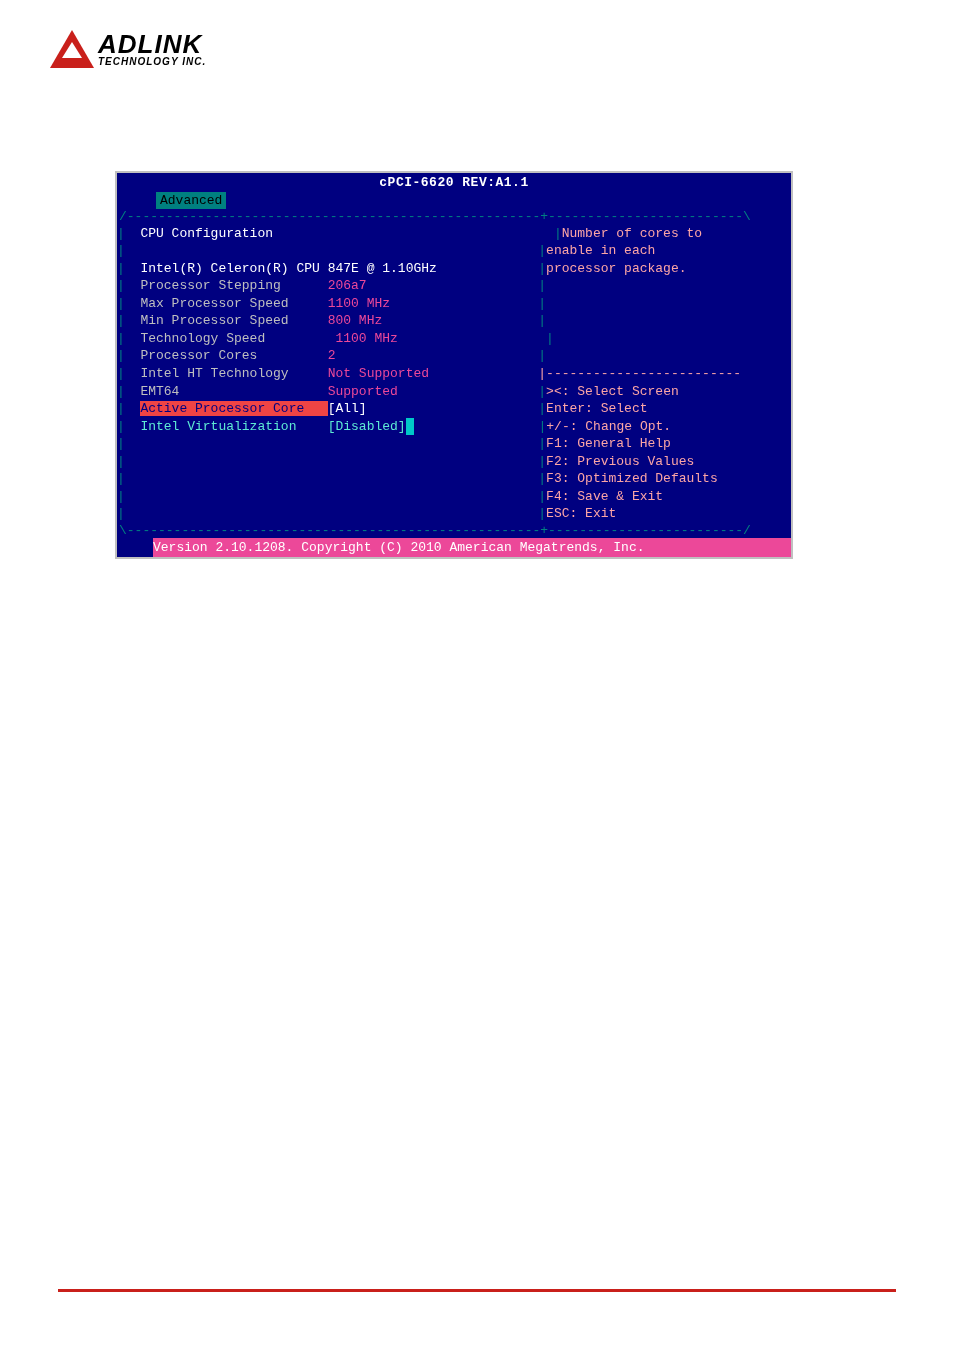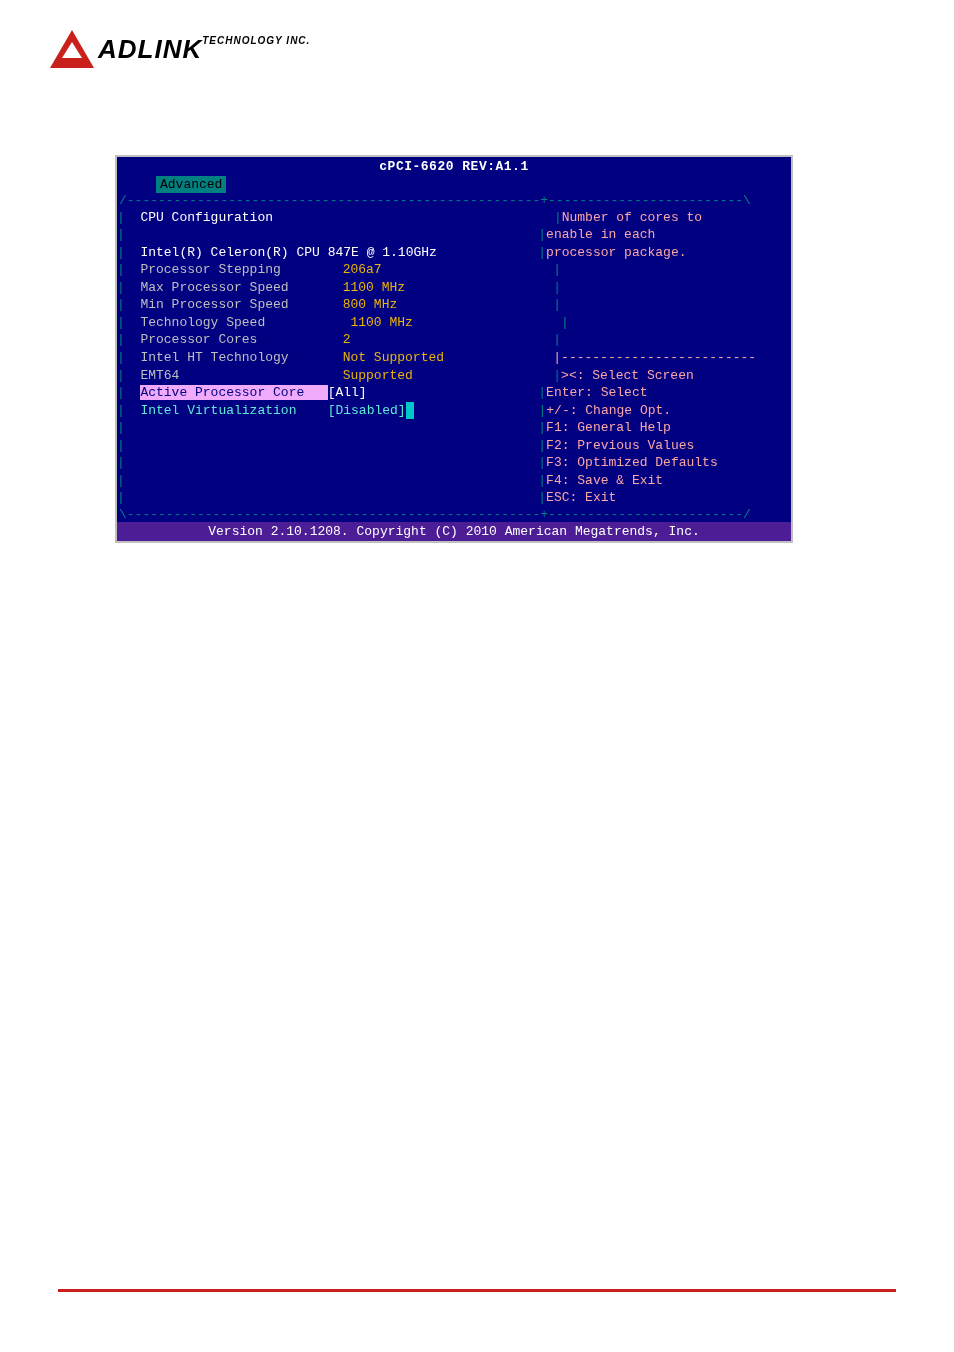--- a/index.html
+++ b/index.html
@@ -30,38 +30,38 @@
     content: "";
     position: absolute;
     top: 12px;
     left: -10px;
     width: 0;
     height: 0;
     border-left: 10px solid transparent;
     border-right: 10px solid transparent;
     border-bottom: 16px solid #ffffff;
   }
-  .logo-text-wrap { display: flex; flex-direction: row; line-height: 1; }
+  .logo-text-wrap { display: flex; flex-direction: column; line-height: 1; }
   .logo-text-main {
     font-weight: 900;
     font-size: 26px;
     letter-spacing: 1px;
     color: #000000;
     font-style: italic;
   }
   .logo-text-sub {
     font-weight: 700;
     font-size: 10px;
     letter-spacing: 1px;
     color: #000000;
     font-style: italic;
   }
   .bios-window {
     position: absolute;
-    top: 155px;
+    top: 171px;
     left: 115px;
     width: 678px;
     background: #000080;
     font-family: "Courier New", monospace;
     font-size: 13px;
     color: #ffffff;
     border: 2px solid #c0c0c0;
   }
   .bios-title {
     text-align: center;
@@ -87,32 +87,33 @@
     line-height: 1.2;
     padding: 0 2px;
   }
   .bios-line {
     color: #008080;
     white-space: pre;
     line-height: 1.35;
   }
   .bios-line .pipe { color: #008080; }
   .bios-line .label { color: #bfbfbf; }
-  .bios-line .value { color: #eab308; margin-left: 15px; }
+  .bios-line .value { color: #ec4899; }
   .bios-line .heading { color: #ffffff; }
   .bios-line .help { color: #fca5a5; }
-  .bios-line .sel-label { background: #f0abfc; color: #000080; }
+  .bios-line .sel-label { background: #ef4444; color: #000080; }
   .bios-line .sel-value { background: #000080; color: #ffffff; }
   .bios-line .option { color: #5eead4; }
   .bios-line .cursor { background: #00c8c8; color: #00c8c8; display: inline-block; width: 8px; }
   .bios-footer {
-    background: #4c1d95;
+    background: #ec4899;
     color: #ffffff;
-    text-align: center;
+    text-align: left;
     padding: 2px 0;
+    margin-left: 36px;
   }
   .page-rule {
     position: absolute;
     bottom: 60px;
     left: 58px;
     width: 838px;
     height: 3px;
     background: #c9201b;
   }
 </style>

